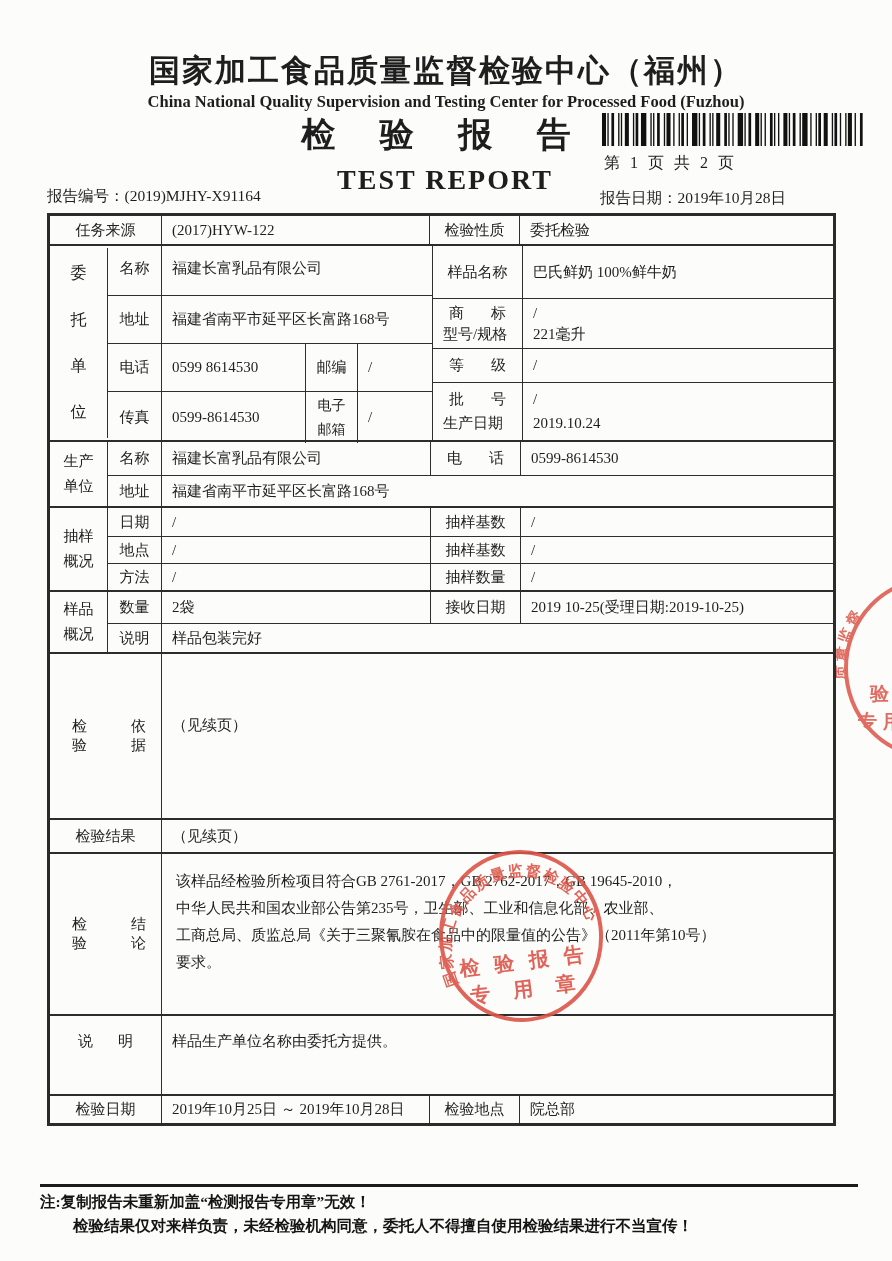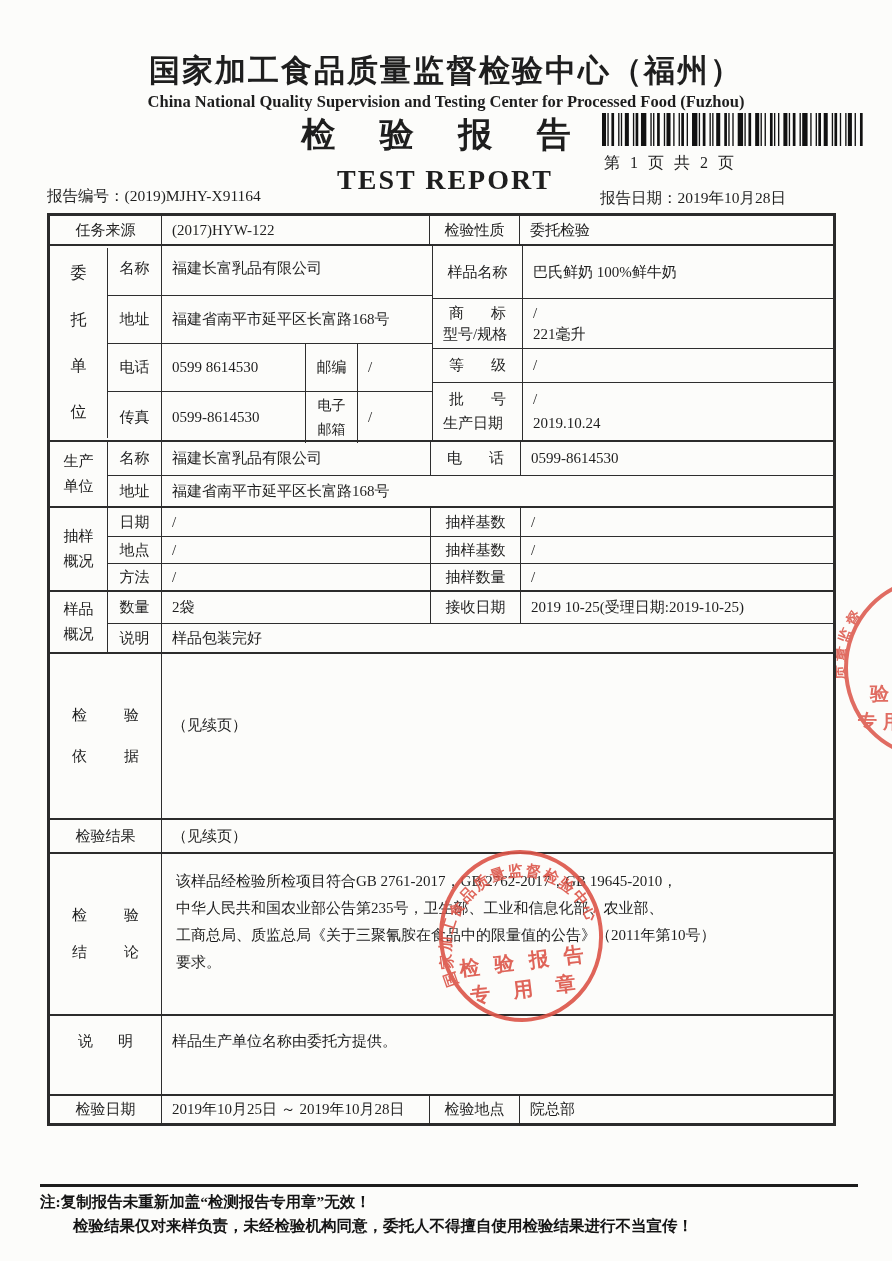--- a/index.html
+++ b/index.html
@@ -27,21 +27,21 @@
   .rows{display:flex;flex-direction:column;flex:1;min-width:0;}
   .rows > .r{display:flex;box-sizing:border-box;min-height:0;}
   .rows > .r + .r{border-top:1.5px solid #2e2e2e;}
   .r > .c:last-child{border-right:none;}
   .band > .c:last-child{border-right:none;}
   .stack{flex-direction:column;align-items:stretch;justify-content:space-evenly;}
   .stack.val{align-items:flex-start;justify-content:space-evenly;padding-left:10px;}
   .spread{display:block;width:100%;box-sizing:border-box;text-align:justify;text-align-last:justify;padding:0 10px;}
   .wrap1{width:1.1em;margin:auto;word-break:break-all;text-align:center;line-height:2.9;font-size:16px;}
   .wrap2{width:2.2em;margin:auto;word-break:break-all;text-align:center;line-height:1.7;font-size:15px;}
-  .lablines{flex-direction:column;justify-content:space-evenly;}
+  .lablines{justify-content:space-evenly;}
   .concl{flex-direction:column;align-items:flex-start;justify-content:flex-start;
          padding:14px 14px 0 14px;line-height:1.8;}
   .topalign{align-items:flex-start;padding-top:16px;}
   
   .sig-row{top:1138px;left:0;width:100%;height:50px;font-size:16px;}
   .sig-label{position:absolute;top:14px;}
   .divider{left:40px;top:1184px;width:818px;height:3px;background:#1c1c1c;}
   .note{font-size:15.5px;font-weight:700;color:#141414;}
   .n1{left:40px;top:1192px;}
   .n2{left:73px;top:1216px;}

